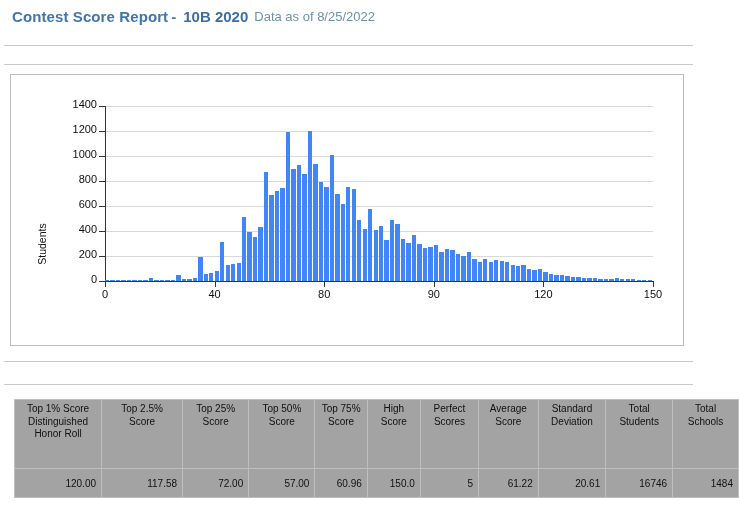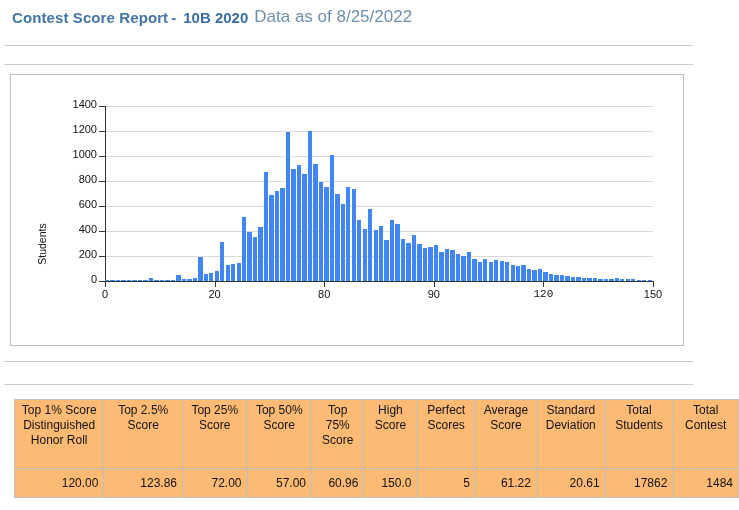--- a/index.html
+++ b/index.html
@@ -37,21 +37,21 @@
   .report-contest {
     display: inline;
     color: #3a6ea5;
     font-size: 15px;
     font-weight: bold;
     padding-left: 4px;
   }
   .report-asof {
     display: inline;
     color: #6d8fae;
-    font-size: 17px;
+    font-size: 13px;
     font-weight: normal;
     padding-left: 6px;
     position: relative;
     top: -1px;
   }
 
   .rule {
     border: 0;
     border-top: 1px solid #c9c9c9;
     margin: 0;
@@ -182,23 +182,23 @@
     bottom: 0;
     background: #4285f4;
   }
 
   
   .stats-table {
     position: absolute;
     left: 14px;
     top: 399px;
     border-collapse: collapse;
-    font-size: 12px;
-    color: #111;
-    background: #fdba74;
+    font-size: 10px;
+    color: #111;
+    background: #a3a3a3;
   }
   .stats-table th,
   .stats-table td {
     border: 1px solid #bfbfbf;
     padding: 3px 5px;
     font-weight: normal;
   }
   .stats-table th {
     text-align: center;
     vertical-align: top;
@@ -272,24 +272,24 @@
     <div id="xticks">
         <div class="xtick" style="left: 94px;"></div>
         <div class="xtick" style="left: 203.6px;"></div>
         <div class="xtick" style="left: 313.2px;"></div>
         <div class="xtick" style="left: 422.8px;"></div>
         <div class="xtick" style="left: 532.4px;"></div>
         <div class="xtick" style="left: 642px;"></div>
       </div>
     <div id="xlabels">
         <div class="xlabel" style="left: 94px;">0</div>
-        <div class="xlabel" style="left: 203.6px;">20</div>
+        <div class="xlabel" style="left: 203.6px;">40</div>
         <div class="xlabel" style="left: 313.2px;">80</div>
         <div class="xlabel" style="left: 422.8px;">90</div>
-        <div class="xlabel" style="left: 532.4px; font-family: Liberation Mono, monospace;">120</div>
+        <div class="xlabel" style="left: 532.4px;">120</div>
         <div class="xlabel" style="left: 642px;">150</div>
       </div>
 
     <div class="plot-area" id="plot-area">
         <div class="bar" title="Score 0: 4" style="left: 0px; width: 4.38px; height: 1px; background: rgb(66, 133, 244);"></div>
         <div class="bar" title="Score 1.5: 5" style="left: 5.48px; width: 4.38px; height: 1px; background: rgb(66, 133, 244);"></div>
         <div class="bar" title="Score 3: 3" style="left: 10.96px; width: 4.38px; height: 1px; background: rgb(66, 133, 244);"></div>
         <div class="bar" title="Score 4.5: 4" style="left: 16.44px; width: 4.38px; height: 1px; background: rgb(66, 133, 244);"></div>
         <div class="bar" title="Score 6: 5" style="left: 21.92px; width: 4.38px; height: 1px; background: rgb(66, 133, 244);"></div>
         <div class="bar" title="Score 7.5: 6" style="left: 27.4px; width: 4.38px; height: 1px; background: rgb(66, 133, 244);"></div>
@@ -400,31 +400,31 @@
       <th class="col-top1">Top 1% Score Distinguished Honor Roll</th>
       <th class="col-top25">Top 2.5% Score</th>
       <th class="col-top25p">Top 25% Score</th>
       <th class="col-top50">Top 50% Score</th>
       <th class="col-top75">Top 75% Score</th>
       <th class="col-high">High Score</th>
       <th class="col-perfect">Perfect Scores</th>
       <th class="col-avg">Average Score</th>
       <th class="col-std">Standard Deviation</th>
       <th class="col-totstu">Total Students</th>
-      <th class="col-totsch">Total Contest</th>
+      <th class="col-totsch">Total Schools</th>
     </tr>
   </thead>
   <tbody>
     <tr>
       <td>120.00</td>
-      <td>123.86</td>
+      <td>117.58</td>
       <td>72.00</td>
       <td>57.00</td>
       <td>60.96</td>
       <td>150.0</td>
       <td>5</td>
       <td>61.22</td>
       <td>20.61</td>
-      <td>17862</td>
+      <td>16746</td>
       <td>1484</td>
     </tr>
   </tbody>
 </table>
 
 </body></html>

